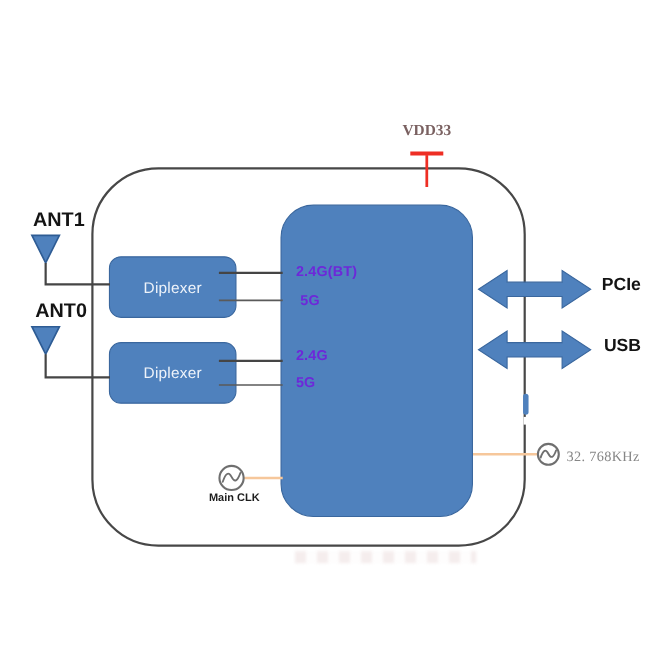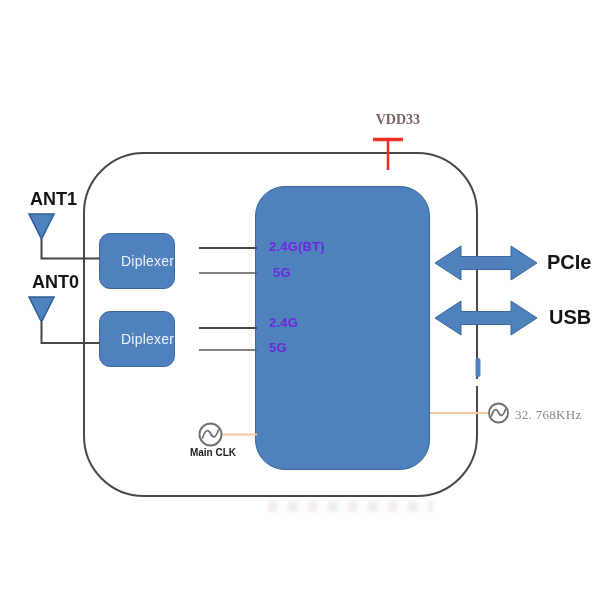--- a/index.html
+++ b/index.html
@@ -8,32 +8,32 @@
     --vdd-text:#7a6161; --muted-gray:#868686; --text-black:#141414;
   }
   *{margin:0;padding:0;box-sizing:border-box}
   html,body{width:600px;height:600px;background:#ffffff;overflow:hidden;
     font-family:"Liberation Sans", sans-serif;}
   .stage{position:relative;width:600px;height:600px;background:#fff}
   .abs{position:absolute}
 
   .soc{left:255px;top:186px;width:175px;height:284px;border-radius:30px;
     background:var(--block-blue);border:1px solid var(--block-border);z-index:2}
-  .diplexer{width:76px;height:56px;border-radius:11px;background:var(--block-blue);
+  .diplexer{width:116px;height:56px;border-radius:11px;background:var(--block-blue);
     border:1.5px solid var(--block-border);display:flex;align-items:center;
-    justify-content:flex-end;z-index:2}
+    justify-content:center;z-index:2}
   .diplexer span{color:#eef3fa;font-size:14px;font-weight:500;letter-spacing:.2px}
   .dip1{left:99px;top:233px}
   .dip2{left:99px;top:311px}
 
   .port{color:#6d28d9;font-size:13px;font-weight:600;z-index:3;letter-spacing:.2px}
   .ant-label{color:var(--text-black);font-size:18px;font-weight:700;z-index:3}
-  .bus-label{color:var(--text-black);font-size:20px;font-weight:700;z-index:3}
+  .bus-label{color:var(--text-black);font-size:16px;font-weight:700;z-index:3}
   .vdd-label{color:var(--vdd-text);font-family:"Liberation Serif",serif;
-    font-size:14px;font-weight:700;width:64px;text-align:right;z-index:3}
+    font-size:14px;font-weight:700;width:64px;text-align:center;z-index:3}
   .clk-label{color:#1d1d1d;font-size:10px;font-weight:700;width:60px;
     text-align:center;z-index:3}
   .rtc-label{color:var(--muted-gray);font-family:"Liberation Serif",serif;
     font-size:13px;z-index:3;letter-spacing:.3px}
 
   svg.overlay{position:absolute;left:0;top:0;z-index:4;pointer-events:none}
   .enclosure{fill:none;stroke:var(--enclosure-gray);stroke-width:2}
   .wire{stroke:#454545;stroke-width:2;fill:none}
   .wire-thin{stroke:#5a5a5a;stroke-width:1.5;fill:none}
   .ant-shape{fill:var(--block-blue);stroke:#2e5c94;stroke-width:1.5}

